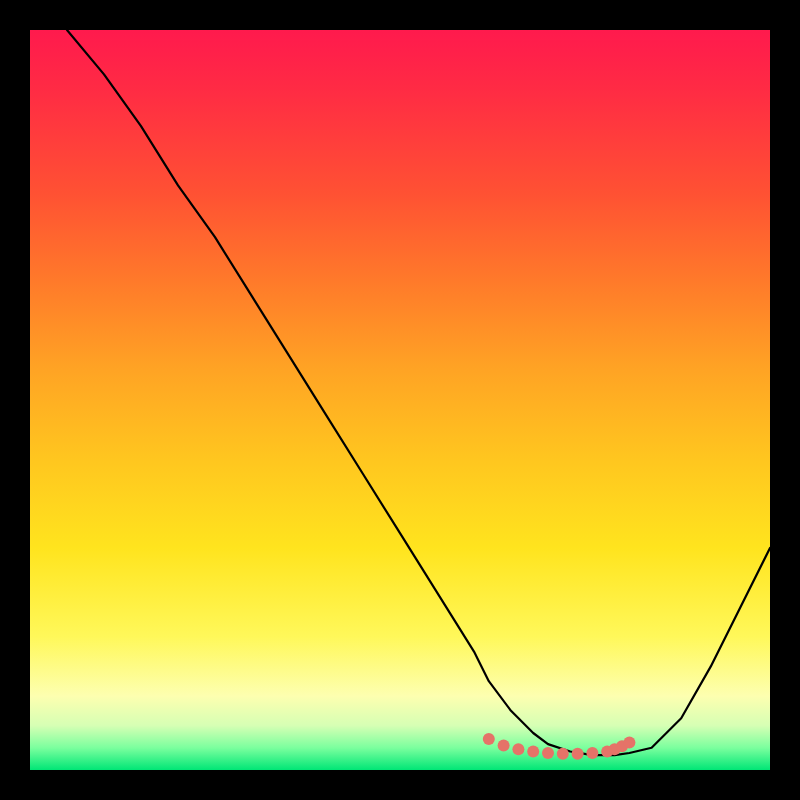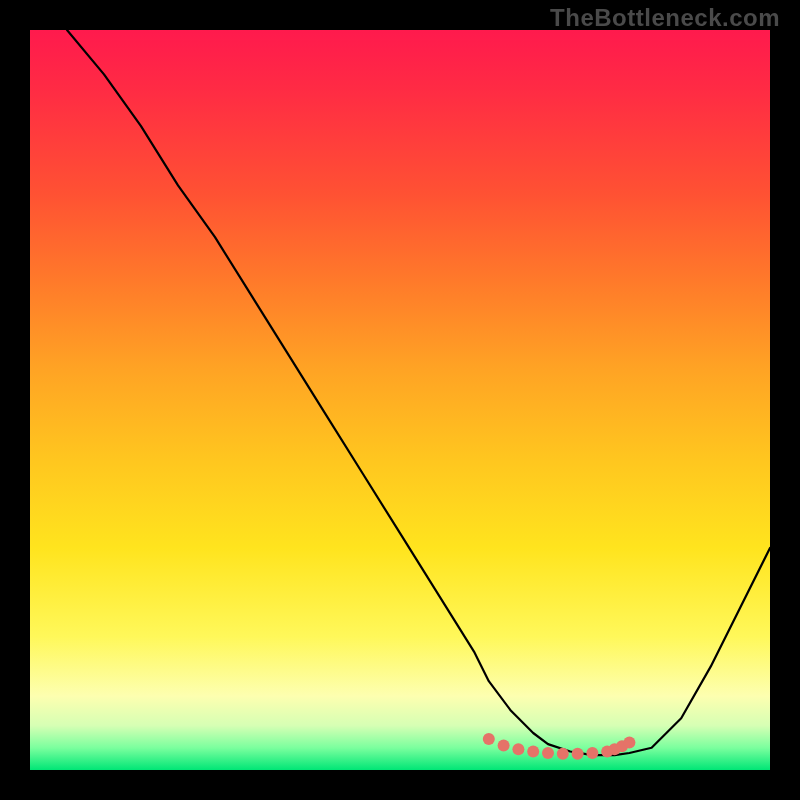--- a/index.html
+++ b/index.html
@@ -63,21 +63,20 @@
     position: absolute;
     top: 0;
     width: 100%;
   }
 </style>
 </head>
 <body>
 
 <div class="frame">
 
-  <div class="watermark">TheBottleneck.com</div>
 
   <div class="plot-area">
     <div class="gradient"></div>
 
     <svg class="curve" viewBox="0 0 740 740" preserveAspectRatio="none">
       <path id="curve-path" fill="none" stroke="#000" stroke-width="2.2" stroke-linecap="round" stroke-linejoin="round" d="M37.0 0.0 L74.0 44.4 L111.0 96.2 L148.0 155.4 L185.0 207.2 L222.0 266.4 L259.0 325.6 L296.0 384.8 L333.0 444.0 L370.0 503.2 L407.0 562.4 L444.0 621.6 L458.8 651.2 L481.0 680.8 L503.2 703.0 L518.0 714.1 L540.2 721.5 L562.4 725.2 L584.6 725.2 L599.4 723.0 L621.6 717.8 L651.2 688.2 L680.8 636.4 L710.4 577.2 L740.0 518.0"></path>
       <g id="marker-group">
           <circle cx="458.8" cy="708.9" r="6" fill="#e57368"></circle>
           <circle cx="473.6" cy="715.6" r="6" fill="#e57368"></circle>
           <circle cx="488.4" cy="719.3" r="6" fill="#e57368"></circle>

